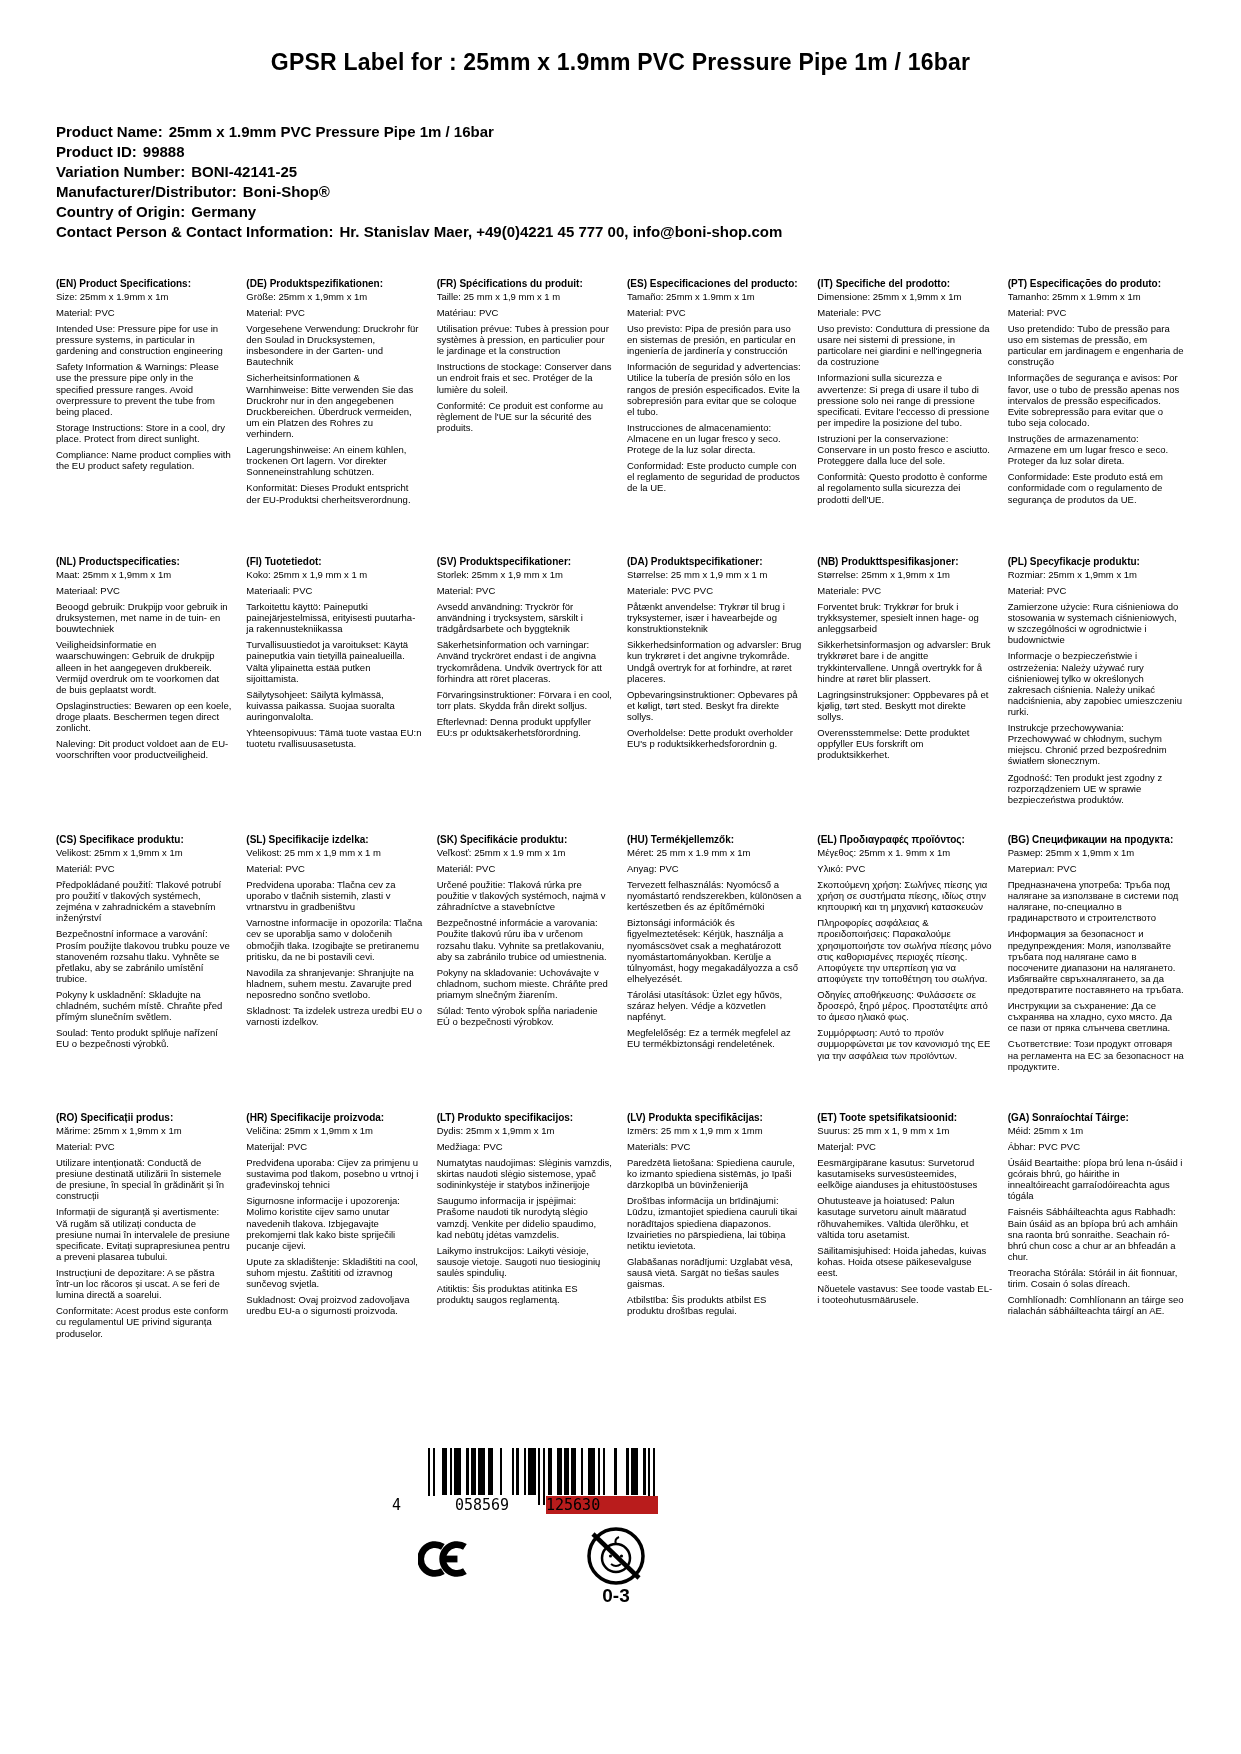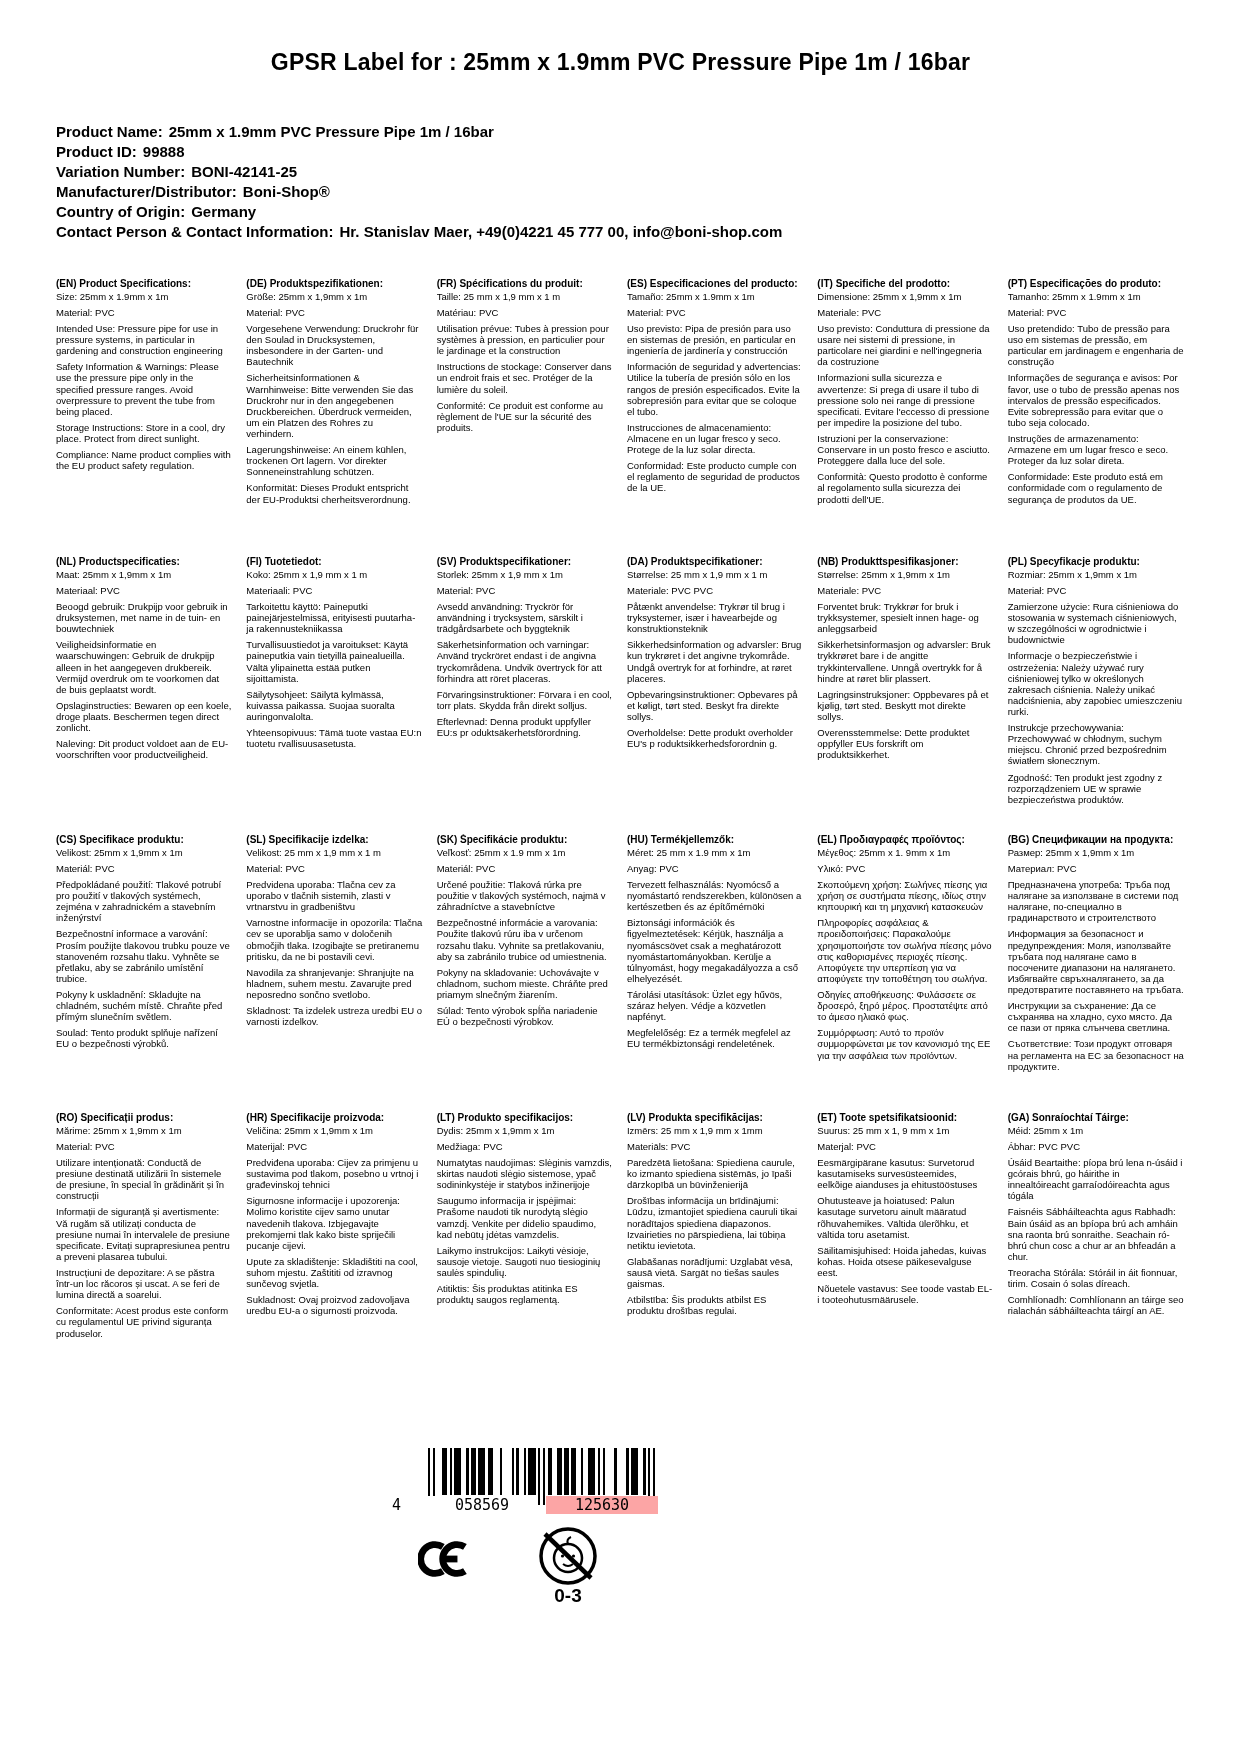--- a/index.html
+++ b/index.html
@@ -79,29 +79,29 @@
     left: 0;
     top: 48px;
     width: 276px;
     display: flex;
     font-size: 15px;
     font-family: "DejaVu Sans Mono", "Liberation Mono", monospace;
     background: transparent;
   }
   .barcode-digits .d-left { width: 34px; text-align: left; }
   .barcode-digits .d-g1 { width: 112px; text-align: center; background: #fff; }
-  .barcode-digits .d-g2 { width: 112px; text-align: center; background: #fca5a5; margin-left: 8px; }
+  .barcode-digits .d-g2 { width: 112px; text-align: left; background: #b91c1c; margin-left: 8px; }
   .ce-mark {
     position: absolute;
     left: 418px;
     top: 1538px;
   }
   .age-warning {
     position: absolute;
-    left: 532px;
+    left: 580px;
     top: 1522px;
   }
 </style>
 </head>
 <body>
 
 <div class="page">
 
   <div class="doc-title">GPSR Label for : 25mm x 1.9mm PVC Pressure Pipe 1m / 16bar</div>
 

